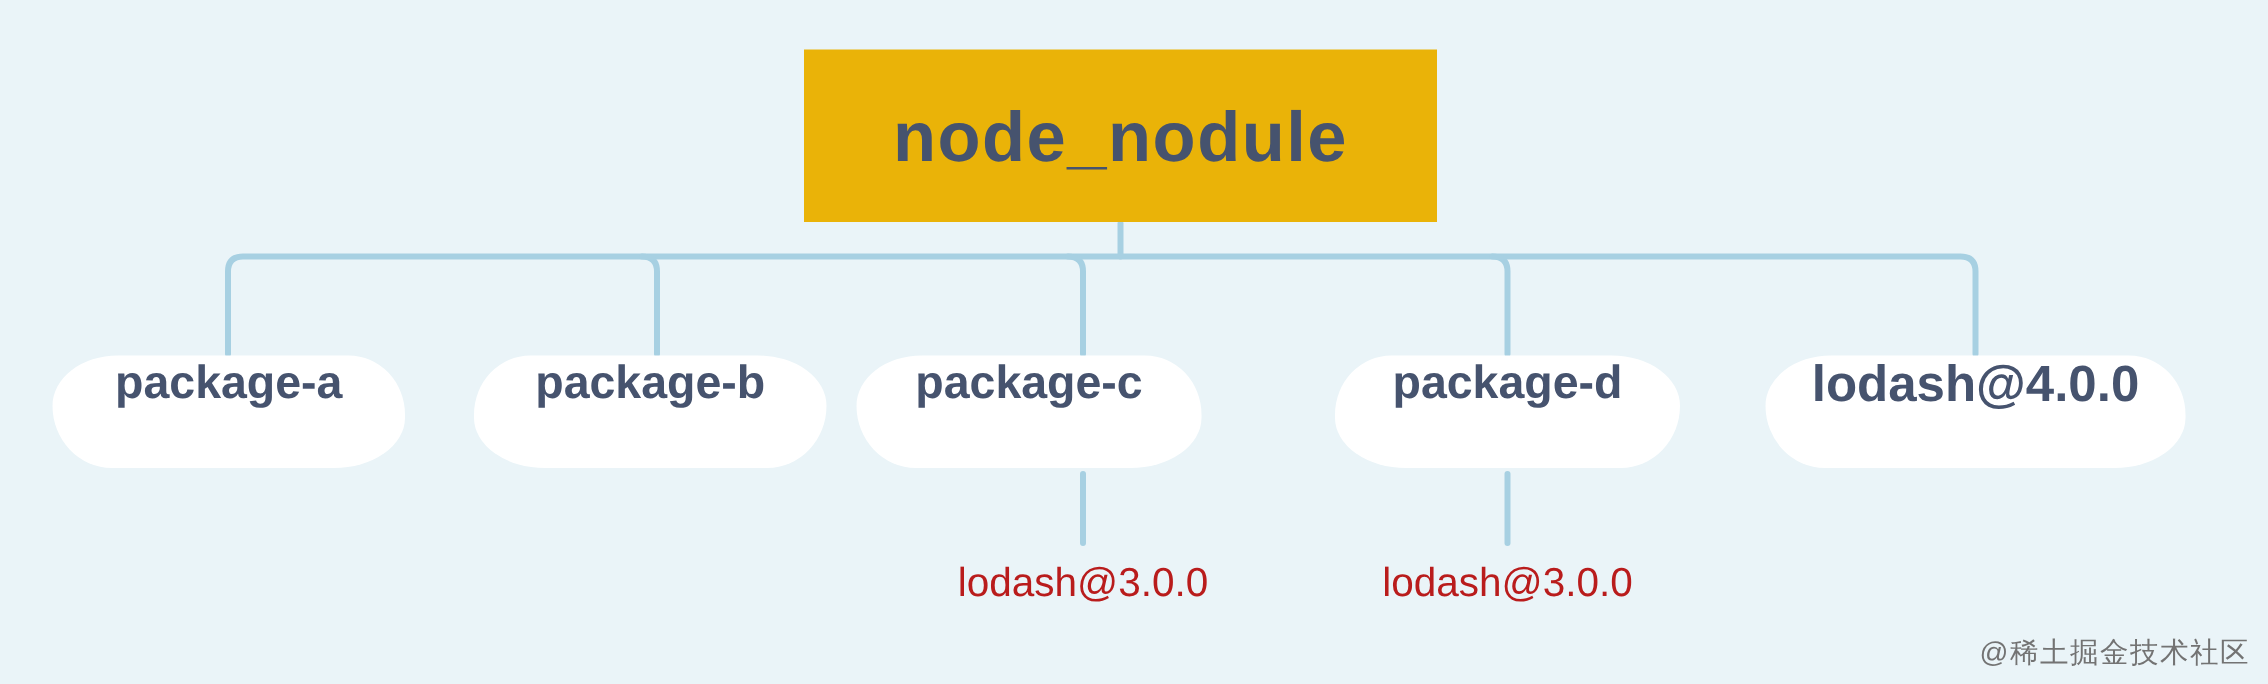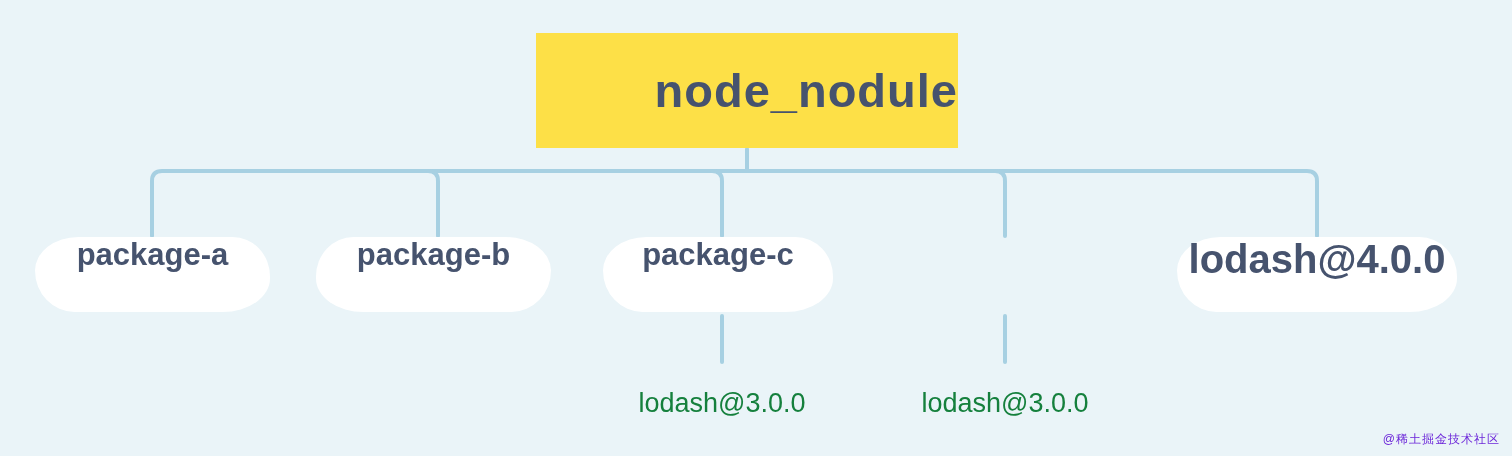--- a/index.html
+++ b/index.html
@@ -20,63 +20,63 @@
     top: 0;
     width: 1512px;
     height: 456px;
   }
   .root-node {
     position: absolute;
     left: 536px;
     top: 33px;
     width: 422px;
     height: 115px;
-    background: #fde047;
+    background: #eab308;
     display: flex;
     align-items: center;
-    justify-content: flex-end;
+    justify-content: center;
     font-size: 47px;
     font-weight: 700;
     letter-spacing: 1px;
     color: #46536e;
   }
   .child-node {
     position: absolute;
     top: 237px;
     height: 75px;
     background: #ffffff;
     display: flex;
     justify-content: center;
     font-size: 31px;
     font-weight: 700;
     color: #46536e;
     border-radius: 44px 38px 48px 40px / 34px 40px 34px 42px;
   }
   .node-a { left: 35px;   width: 235px; }
   .node-b { left: 316px;  width: 235px; border-radius: 38px 46px 40px 48px / 40px 34px 42px 34px; }
-  .node-c { left: 603px;  width: 230px; }
+  .node-c { left: 571px;  width: 230px; }
   .node-d { left: 890px;  width: 230px; border-radius: 38px 46px 40px 48px / 40px 34px 42px 34px; }
-  .node-lodash4 { left: 1177px; width: 280px; font-size: 40px; }
+  .node-lodash4 { left: 1177px; width: 280px; font-size: 34px; }
   .dep-label {
     position: absolute;
-    top: 388px;
+    top: 373px;
     width: 300px;
     text-align: center;
     font-size: 27px;
     font-weight: 400;
-    color: #15803d;
+    color: #b91c1c;
   }
   .dep-c { left: 572px; }
   .dep-d { left: 855px; }
   .watermark {
     position: absolute;
     right: 12px;
     bottom: 8px;
-    font-size: 12px;
-    color: #6d28d9;
+    font-size: 19px;
+    color: #737373;
     letter-spacing: 1px;
   }
 </style>
 </head>
 <body>
 
 <div class="canvas">
 
   <svg class="connector-svg" viewBox="0 0 1512 456" xmlns="http://www.w3.org/2000/svg">
     <g fill="none" stroke="#a7d0e2" stroke-width="4" stroke-linecap="round">
@@ -100,20 +100,23 @@
 
   <div class="child-node node-a">
     <span>package-a</span>
   </div>
   <div class="child-node node-b">
     <span>package-b</span>
   </div>
   <div class="child-node node-c">
     <span>package-c</span>
   </div>
+  <div class="child-node node-d">
+    <span>package-d</span>
+  </div>
   <div class="child-node node-lodash4">
     <span>lodash@4.0.0</span>
   </div>
 
   <div class="dep-label dep-c">lodash@3.0.0</div>
   <div class="dep-label dep-d">lodash@3.0.0</div>
 
   <div class="watermark">@稀土掘金技术社区</div>
 
 </div>

